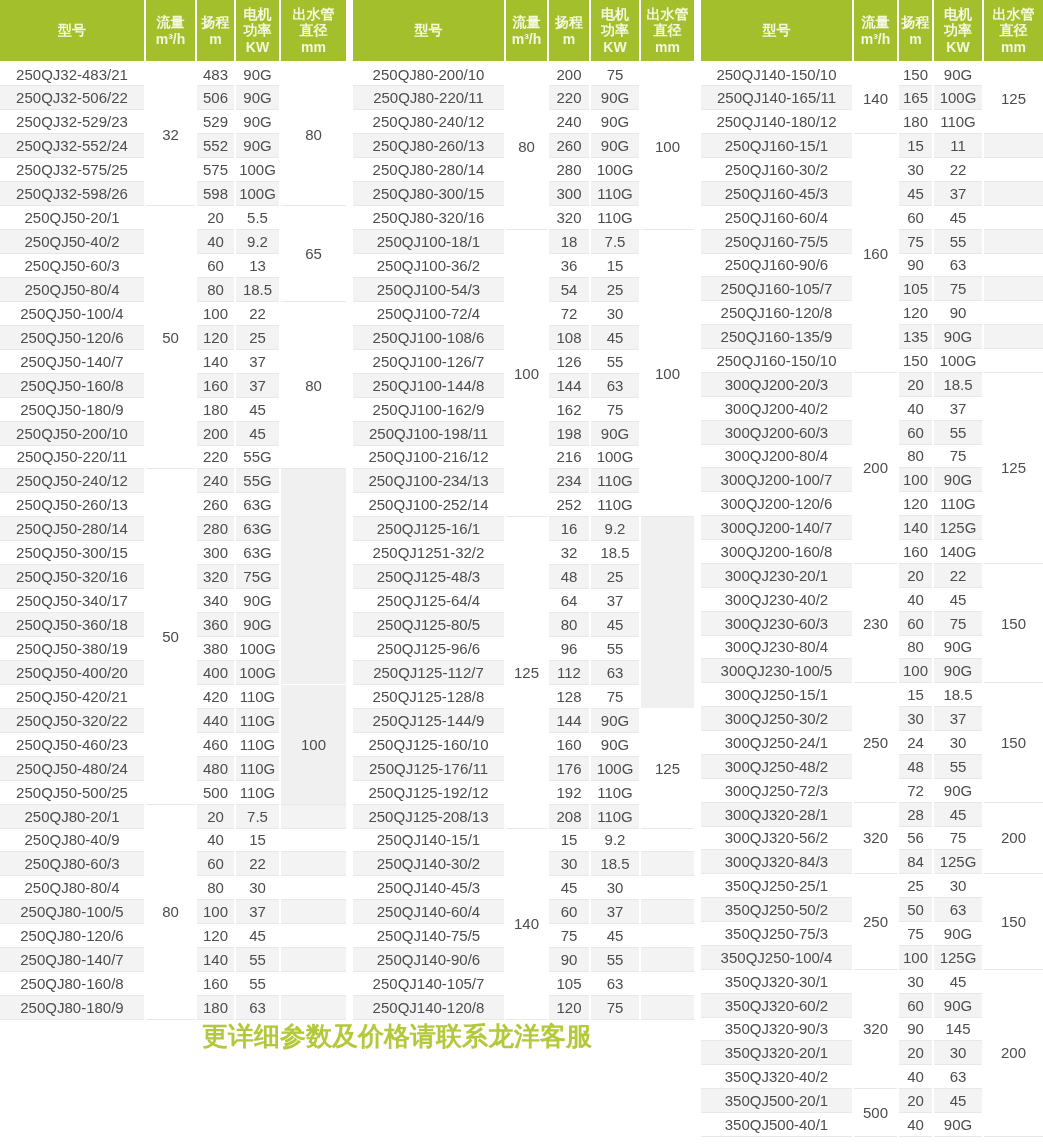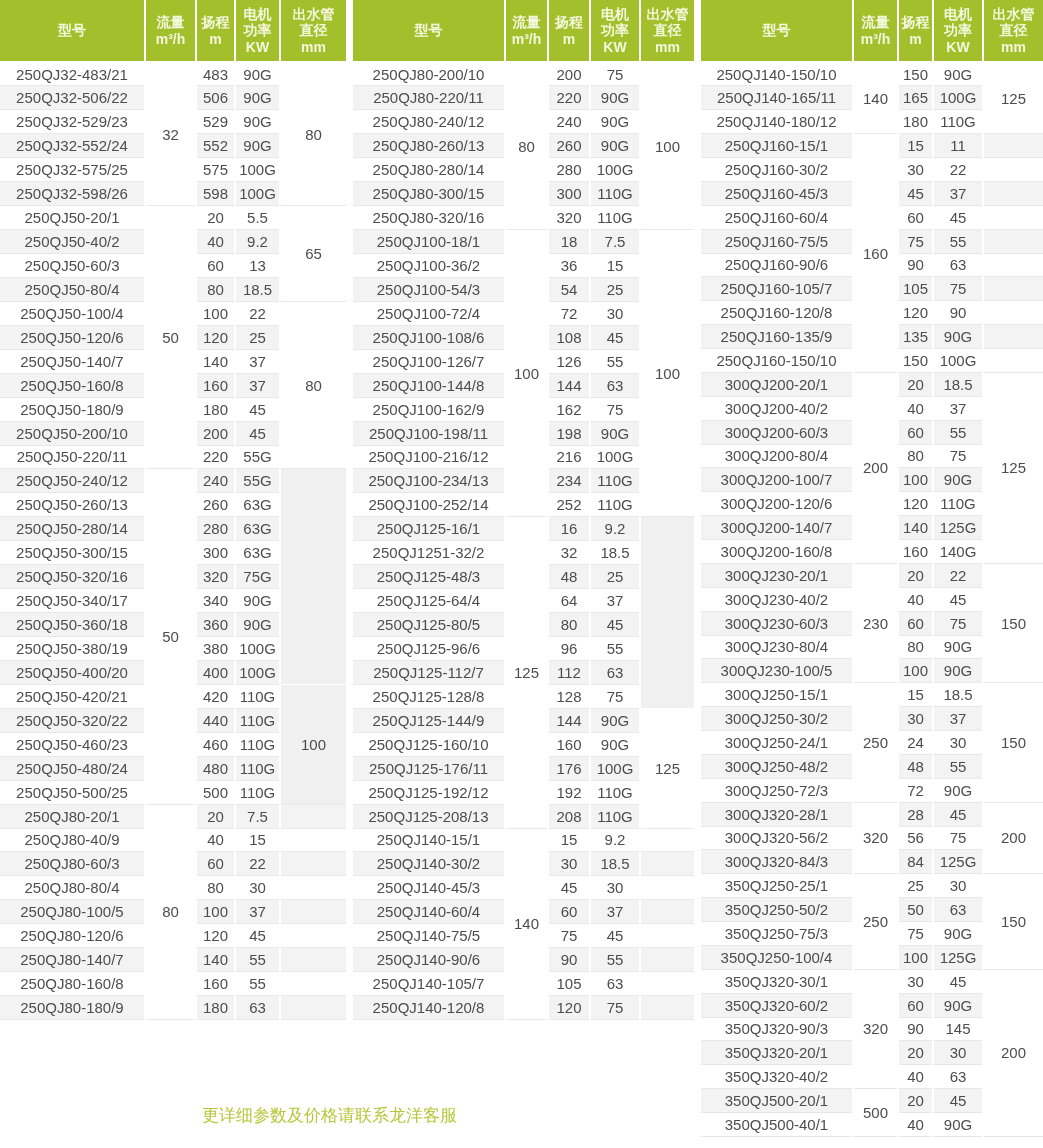--- a/index.html
+++ b/index.html
@@ -14,21 +14,21 @@
   th{font-weight:bold;font-size:14px;line-height:1.18;white-space:pre-line;text-align:center;
      vertical-align:middle;padding:0;background:var(--header-bg);color:var(--header-text);
      border-left:2px solid #fff;border-bottom:2px solid #fff;}
   td{font-size:15px;color:var(--cell-text);text-align:center;vertical-align:middle;padding:0;
      overflow:hidden;white-space:nowrap;border-left:2px solid #fff;border-bottom:1px solid var(--line);}
   th:first-child,td:first-child{border-left:none;}
   td.stripe{background:var(--stripe);}
   td.merged{background:#fff;}
   td.merged.shade{background:var(--shade);}
   td.noline{border-bottom-color:transparent;}
-  .note{position:absolute;left:202px;top:1104px;font-size:17px;color:var(--note-color);}
+  .note{position:absolute;left:202px;top:1019px;font-size:26px;color:var(--note-color);font-weight:bold;}
 </style>
 </head>
 <body>
 
 <div class="wrap">
   <div class="tables">
 
     <table class="t-lm">
       <colgroup>
         <col style="width:145px">
@@ -617,21 +617,21 @@
             <td class="stripe">90G</td>
             <td class="stripe"></td>
           </tr>
           <tr>
             <td>250QJ160-150/10</td>
             <td>150</td>
             <td>100G</td>
             <td></td>
           </tr>
           <tr>
-            <td class="stripe">300QJ200-20/1</td>
+            <td class="stripe">300QJ200-20/3</td>
             <td class="merged" rowspan="8">200</td>
             <td class="stripe">20</td>
             <td class="stripe">18.5</td>
             <td class="merged" rowspan="8">125</td>
           </tr>
           <tr>
             <td>300QJ200-40/2</td>
             <td>40</td>
             <td>37</td>
           </tr>

